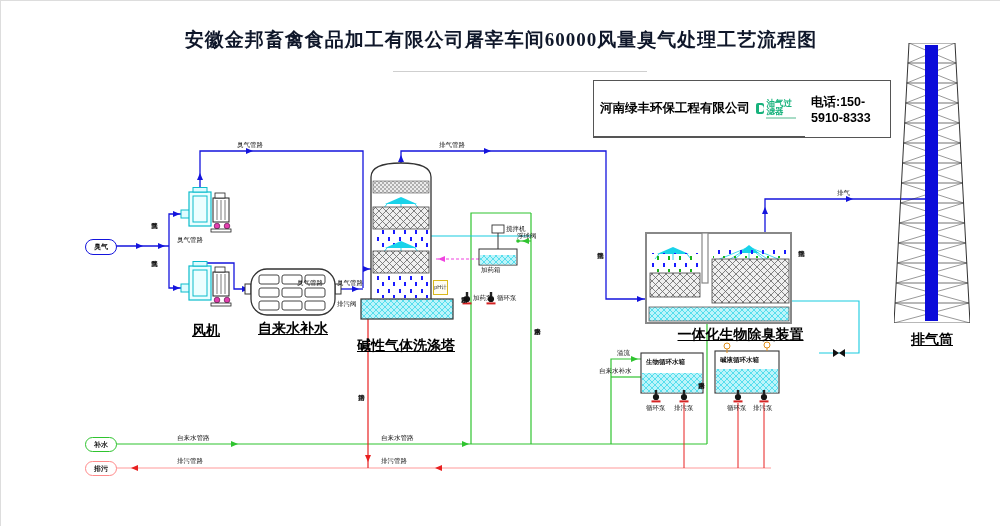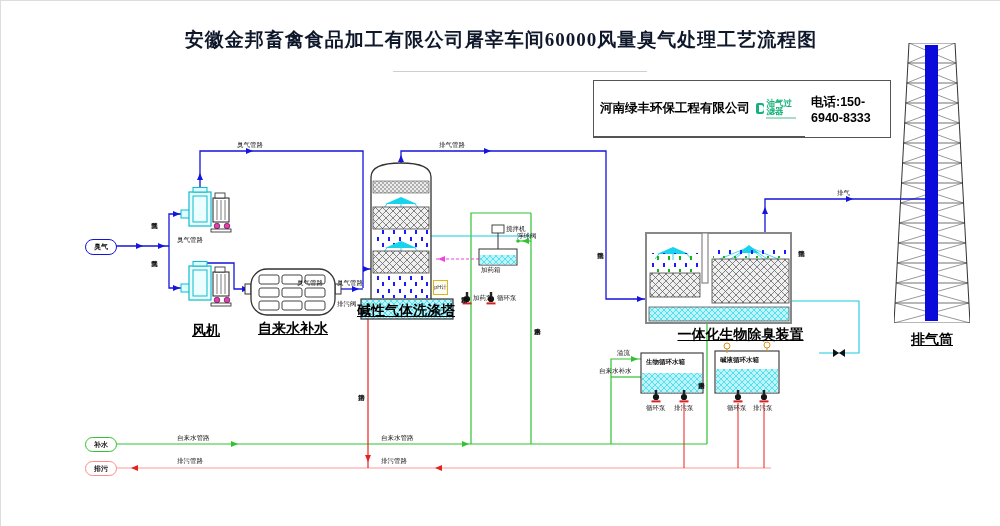--- a/index.html
+++ b/index.html
@@ -51,21 +51,21 @@
       <div class="row1">
         <span class="company">河南绿丰环保工程有限公司</span>
         <span class="logo-wrap">
           <span class="logo-mark"></span>
           <span class="logo-texts">
             <span class="logo-cn">油气过滤器</span>
             <span class="logo-bar"></span>
           </span>
         </span>
       </div>
-      <div class="row2">电话:150-6940-8333</div>
+      <div class="row2">电话:150-5910-8333</div>
     </div>
   </div>
 
   <svg class="abs" style="left:0;top:0" width="1000" height="526">
     <defs>
       <g id="arr">
           <polygon points="-7,-3 0,0 -7,3"></polygon>
         </g>
       <g id="pump">
         <rect x="-1.2" y="-9" width="2.4" height="4.5" fill="#222"></rect>
@@ -318,21 +318,21 @@
   <div class="capsule" id="cap-drain">
     <span>排污</span>
   </div>
 
   <div class="abs" id="phbox">
     <span>pH计</span>
   </div>
 
   <div class="eqlbl" style="left:185px;top:321px;width:40px;">风机</div>
   <div class="eqlbl" style="left:250px;top:319px;width:84px;">自来水补水</div>
-  <div class="eqlbl" style="left:355px;top:301px;width:100px;">碱性气体洗涤塔</div>
+  <div class="eqlbl" style="left:355px;top:336px;width:100px;">碱性气体洗涤塔</div>
   <div class="eqlbl" style="left:667px;top:325px;width:145px;">一体化生物除臭装置</div>
   <div class="eqlbl" style="left:895px;top:330px;width:72px;">排气筒</div>
 
   <div class="tanktxt" style="left:645px;top:357px;">生物循环水箱</div>
   <div class="tanktxt" style="left:719px;top:355px;">碱液循环水箱</div>
 
 <span class="lbl" style="left: 176px; top: 236px;">臭气管路</span>
     <span class="lbl" style="left: 236px; top: 141px;">臭气管路</span>
     <span class="lbl v" style="left: 150px; top: 216px;">臭气管路</span>
     <span class="lbl v" style="left: 150px; top: 254px;">臭气管路</span>

